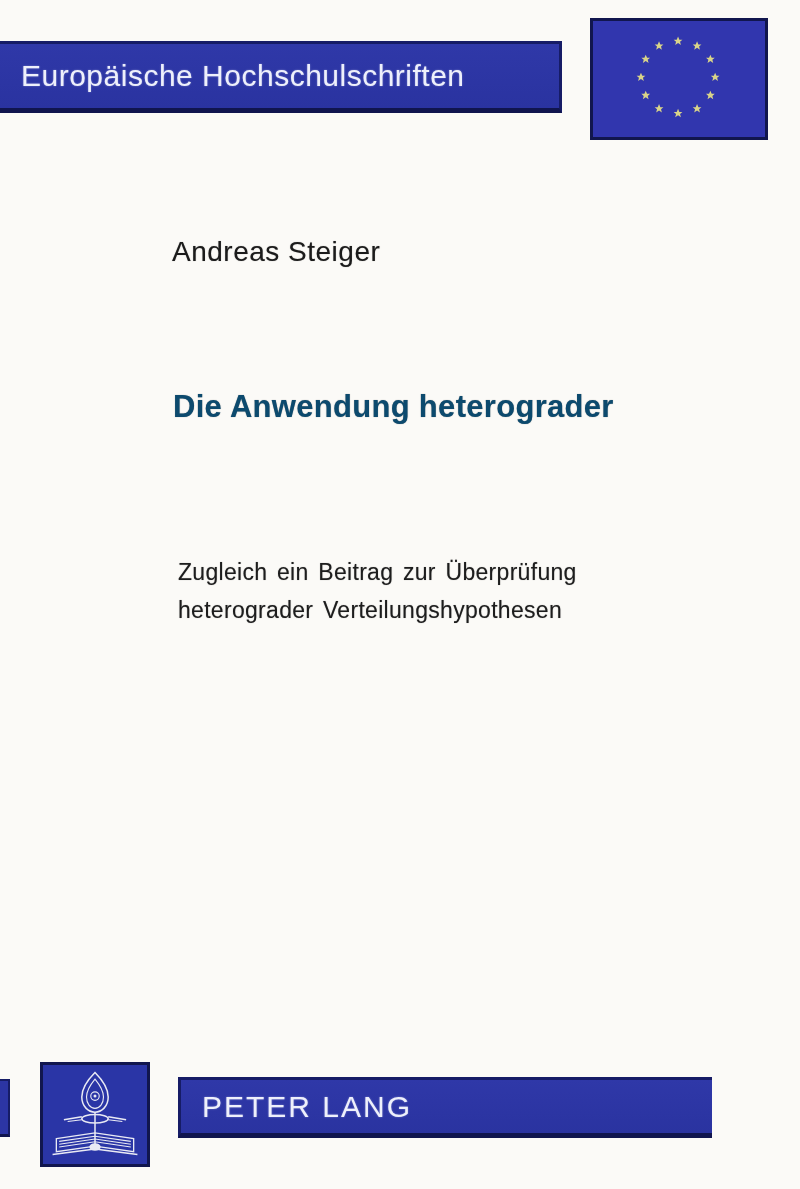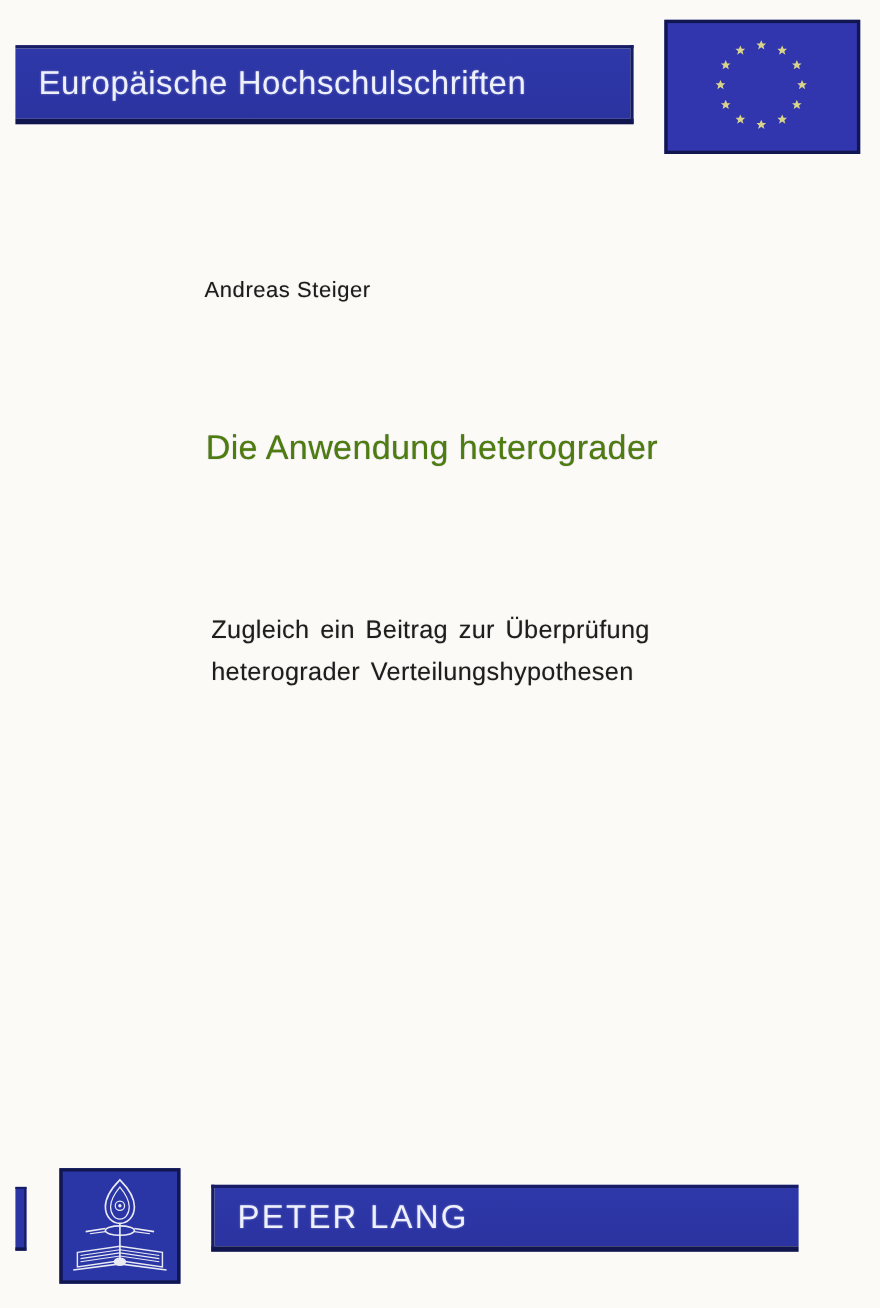--- a/index.html
+++ b/index.html
@@ -3,21 +3,21 @@
 <meta charset="utf-8">
 <style>
   html,body { margin:0; padding:0; }
   body {
     width:800px; height:1189px;
     background:#fbfaf7;
     font-family:"Liberation Sans", sans-serif;
     position:relative;
     overflow:hidden;
   }
-  .cover { position:absolute; inset:0;margin-left:14px; }
+  .cover { position:absolute; inset:0; }
 
   
   .series-banner {
     position:absolute; left:0; top:41px; width:562px; height:72px;
     background:linear-gradient(#2f38a8, #2a33a0);
     border-top:3px solid #161c66;
     border-right:3px solid #161c66;
     border-bottom:5px solid #10154e;
     box-sizing:border-box;
     display:flex; align-items:center;
@@ -31,28 +31,28 @@
   
   .eu-flag {
     position:absolute; left:590px; top:18px; width:178px; height:122px;
     background:#3136ae;
     border:3px solid #11164e; box-sizing:border-box;
   }
   .eu-flag svg { position:absolute; inset:0; width:100%; height:100%; }
 
   
   .author {
-    position:absolute; left:172px; top:253px;
-    font-size:20px; color:#1b1b1b; letter-spacing:0.5px;
+    position:absolute; left:172px; top:236px;
+    font-size:28px; color:#1b1b1b; letter-spacing:0.5px;
     text-shadow:0 0 1px rgba(25,25,25,.4);
   }
   .title {
     position:absolute; left:173px; top:388px;
-    font-size:31px; line-height:37px; color:#4d7c0f;
-    font-weight:400; letter-spacing:0.3px;
+    font-size:31px; line-height:37px; color:#0c4a6e;
+    font-weight:700; letter-spacing:0.3px;
     text-shadow:0 0 1px rgba(20,20,20,.45);
   }
   .subtitle {
     position:absolute; left:178px; top:553px;
     font-size:23px; line-height:38px; color:#1d1d1d;
     word-spacing:3px; letter-spacing:0.3px;
     text-shadow:0 0 1px rgba(25,25,25,.4);
   }
 
   

